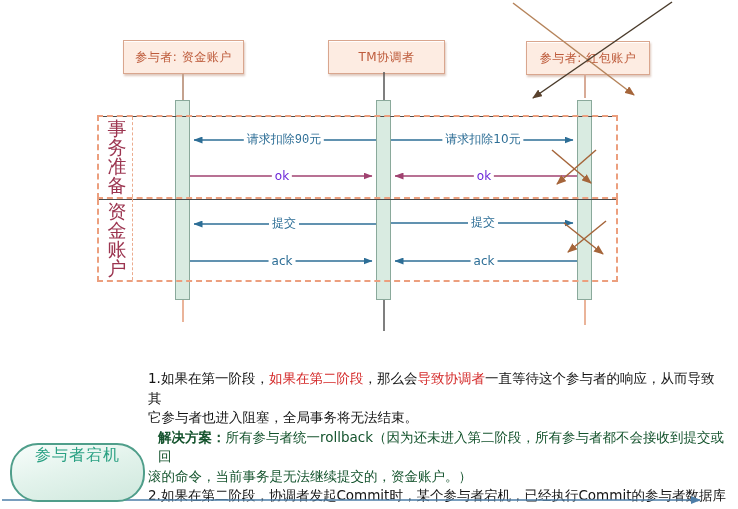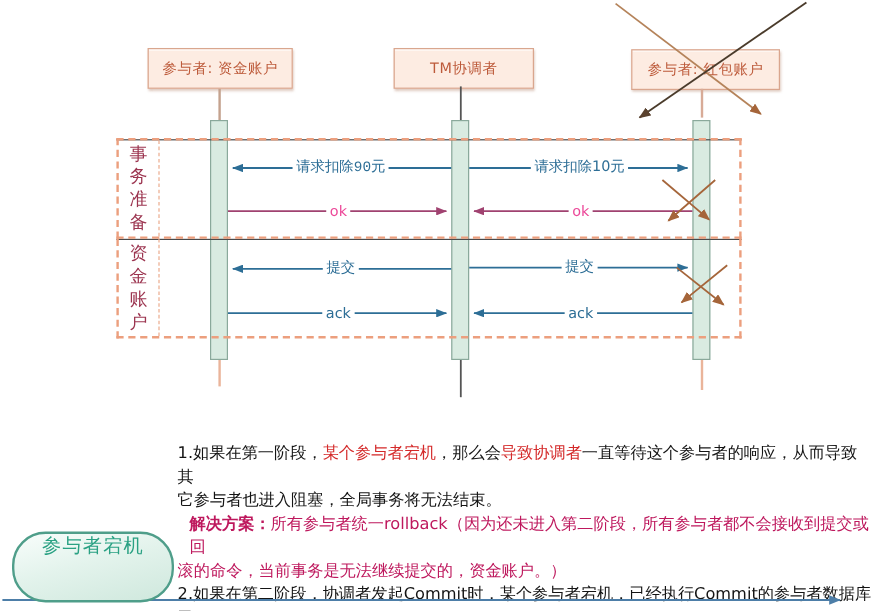--- a/index.html
+++ b/index.html
@@ -29,41 +29,41 @@
     border:2px dashed #ec9f7e;z-index:3;background:transparent;pointer-events:none;
   }
   .frame1{top:115px;height:84px;}
   .frame2{top:199px;height:83px;border-top:none;}
   .phase-col{
     position:absolute;left:0;top:0;bottom:0;width:33px;
     border-right:1px dashed #ecab8d;
     display:flex;align-items:center;justify-content:center;
   }
   .phase-label{
-    width:16px;word-break:break-all;line-height:19px;font-size:15px;
+    width:16px;word-break:break-all;line-height:19px;font-size:19px;
     color:#9c3550;text-align:center;
   }
   
   .underline-dark{position:absolute;left:97px;width:521px;height:1px;background:#4a4a4a;z-index:2;}
   .u1{top:116px;} .u2{top:199px;}
   
   svg.overlay{position:absolute;left:0;top:0;z-index:6;pointer-events:none;}
   
   .msg-label{
     position:absolute;transform:translate(-50%,-50%);background:#fff;
     padding:0 3px;font-size:12px;z-index:7;white-space:nowrap;
   }
-  .msg-blue{color:#2d6e96;} .msg-purple{color:#ec4899;}
+  .msg-blue{color:#2d6e96;} .msg-purple{color:#6d28d9;}
   
   .note{
     position:absolute;left:148px;top:369px;width:578px;
     font-size:13.5px;line-height:19.5px;color:#141414;z-index:4;
   }
   .note .red{color:#d42a2a;}
-  .note .blue{color:#be185d;}
+  .note .blue{color:#14532d;}
   .note .bold{font-weight:bold;}
   .note .indent{padding-left:10px;}
   
   .callout{
     position:absolute;left:10px;top:443px;width:131px;height:55px;
     border:2px solid #4f9e8a;border-radius:28px;
     background:linear-gradient(165deg,#f8fdfb 0%,#e3f3ec 45%,#cfe8dd 100%);
     display:flex;align-items:flex-start;justify-content:center;
     color:#2aa183;font-size:16px;letter-spacing:1px;z-index:8;
   }
@@ -158,21 +158,21 @@
   <div class="msg-label msg-blue" style="left:284px;top:139px;font-family:Liberation Mono, monospace;">请求扣除90元</div>
   <div class="msg-label msg-purple" style="left:282px;top:176px;">ok</div>
   <div class="msg-label msg-blue" style="left:483px;top:139px;">请求扣除10元</div>
   <div class="msg-label msg-purple" style="left:484px;top:176px;">ok</div>
   <div class="msg-label msg-blue" style="left:284px;top:223px;">提交</div>
   <div class="msg-label msg-blue" style="left:282px;top:261px;">ack</div>
   <div class="msg-label msg-blue" style="left:483px;top:222px;">提交</div>
   <div class="msg-label msg-blue" style="left:484px;top:261px;">ack</div>
 
   <div class="note">
-    <div class="note-line"><span>1.如果在第一阶段，</span><span class="red">某个参与者宕机</span><span>，那么会</span><span class="red">导致协调者</span><span>一直等待这个参与者的响应，从而导致其</span></div>
+    <div class="note-line"><span>1.如果在第一阶段，</span><span class="red">如果在第二阶段</span><span>，那么会</span><span class="red">导致协调者</span><span>一直等待这个参与者的响应，从而导致其</span></div>
     <div class="note-line"><span>它参与者也进入阻塞，全局事务将无法结束。</span></div>
     <div class="note-line indent"><span class="blue bold">解决方案：</span><span class="blue">所有参与者统一rollback（因为还未进入第二阶段，所有参与者都不会接收到提交或回</span></div>
     <div class="note-line"><span class="blue">滚的命令，当前事务是无法继续提交的，资金账户。）</span></div>
     <div class="note-line"><span>2.如果在第二阶段，协调者发起Commit时，某个参与者宕机，已经执行Commit的参与者数据库已</span></div>
 
   </div>
 
   <div class="callout">
     <span>参与者宕机</span>
   </div>

